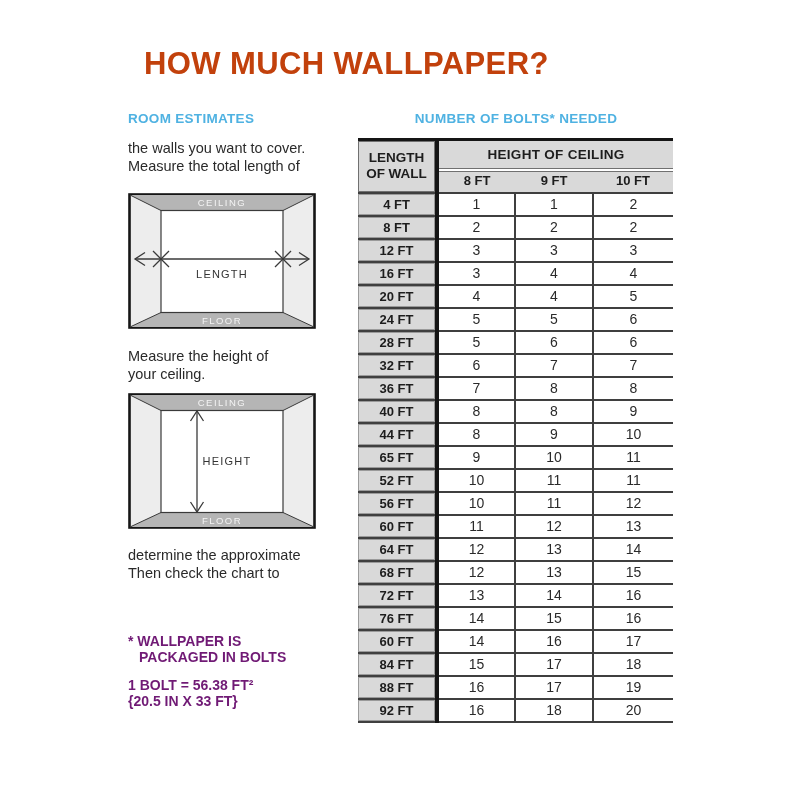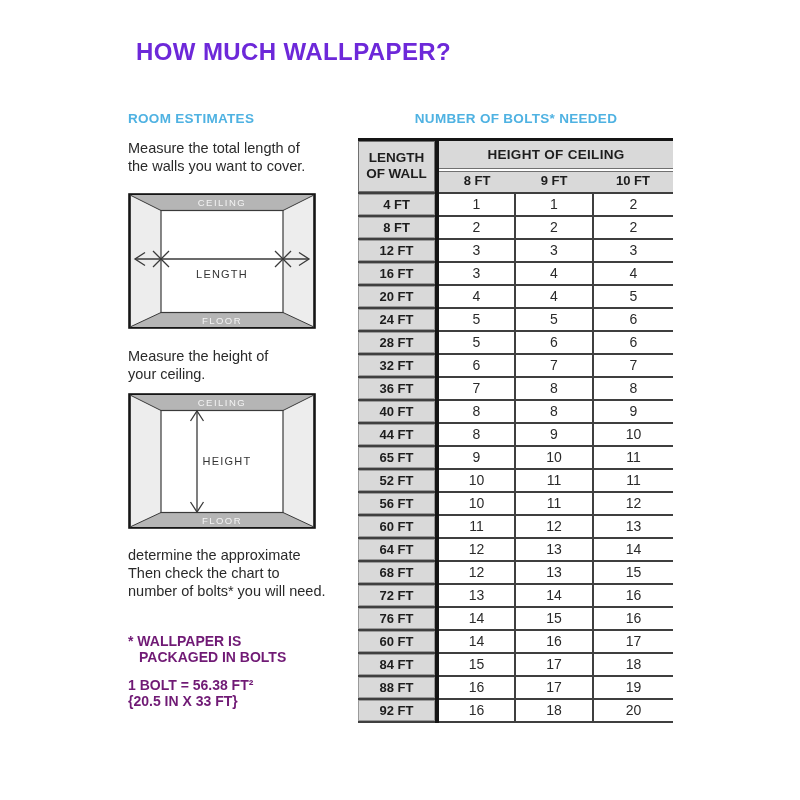--- a/index.html
+++ b/index.html
@@ -1,22 +1,22 @@
 <!DOCTYPE html>
 <html><head>
 <meta charset="utf-8">
 <style>
   * { box-sizing: border-box; }
   html, body { margin: 0; padding: 0; background: #ffffff; }
   body { width: 800px; height: 800px; font-family: "Liberation Sans", sans-serif; }
   .canvas { position: relative; width: 800px; height: 800px; background: #ffffff; overflow: hidden; }
 
   .page-title {
-    position: absolute; left: 128px; top: 30px; margin: 8px;
-    font-size: 24px; font-weight: bold; letter-spacing: 0.4px; color: #6d28d9;
+    position: absolute; left: 128px; top: 30px; margin: 16px;
+    font-size: 31px; font-weight: bold; letter-spacing: 0.4px; color: #c2410c;
   }
 
   .section-heading {
     font-size: 13.5px; font-weight: bold; letter-spacing: 0.3px; color: #4FB2E2;
   }
   .room-heading { position: absolute; left: 128px; top: 111px; }
 
   .para {
     position: absolute; left: 128px;
     font-size: 14.5px; line-height: 18px; color: #2A2A2A;
@@ -89,22 +89,22 @@
 </head>
 <body>
 
 <div class="canvas">
 
   <h1 class="page-title">HOW MUCH WALLPAPER?</h1>
 
   <div class="section-heading room-heading">ROOM ESTIMATES</div>
 
   <div class="para step1">
+    <div>the walls you want to cover.</div>
     <div>Measure the total length of</div>
-    <div>the walls you want to cover.</div>
   </div>
 
   <div class="diagram diagram1">
     <svg width="188" height="136" viewBox="0 0 188 136">
       <rect x="1.5" y="1.5" width="185" height="133" fill="#EDEDED" stroke="#151515" stroke-width="2.6"></rect>
       <polygon points="2,2 186,2 155,17.5 33,17.5" fill="#B5B5B5"></polygon>
       <polygon points="2,134 186,134 155,119.5 33,119.5" fill="#B5B5B5"></polygon>
       <g stroke="#3A3A3A" stroke-width="1">
         <line x1="2" y1="2" x2="33" y2="17.5"></line>
         <line x1="186" y1="2" x2="155" y2="17.5"></line>
@@ -151,21 +151,20 @@
         <path d="M62.5,28 L69,18 L75.5,28"></path>
         <path d="M62.5,109 L69,119 L75.5,109"></path>
       </g>
       <text x="99" y="72" text-anchor="middle" font-size="11" letter-spacing="1.2" fill="#333333">HEIGHT</text>
     </svg>
   </div>
 
   <div class="para step3">
     <div>determine the approximate</div>
     <div>Then check the chart to</div>
-    <div>number of bolts* you will need.</div>
   </div>
 
   <div class="bold-note footnote">
     <div>* WALLPAPER IS</div>
     <div class="indent">PACKAGED IN BOLTS</div>
   </div>
 
   <div class="bold-note boltinfo">
     <div>1 BOLT = 56.38 FT²</div>
     <div>{20.5 IN X 33 FT}</div>

